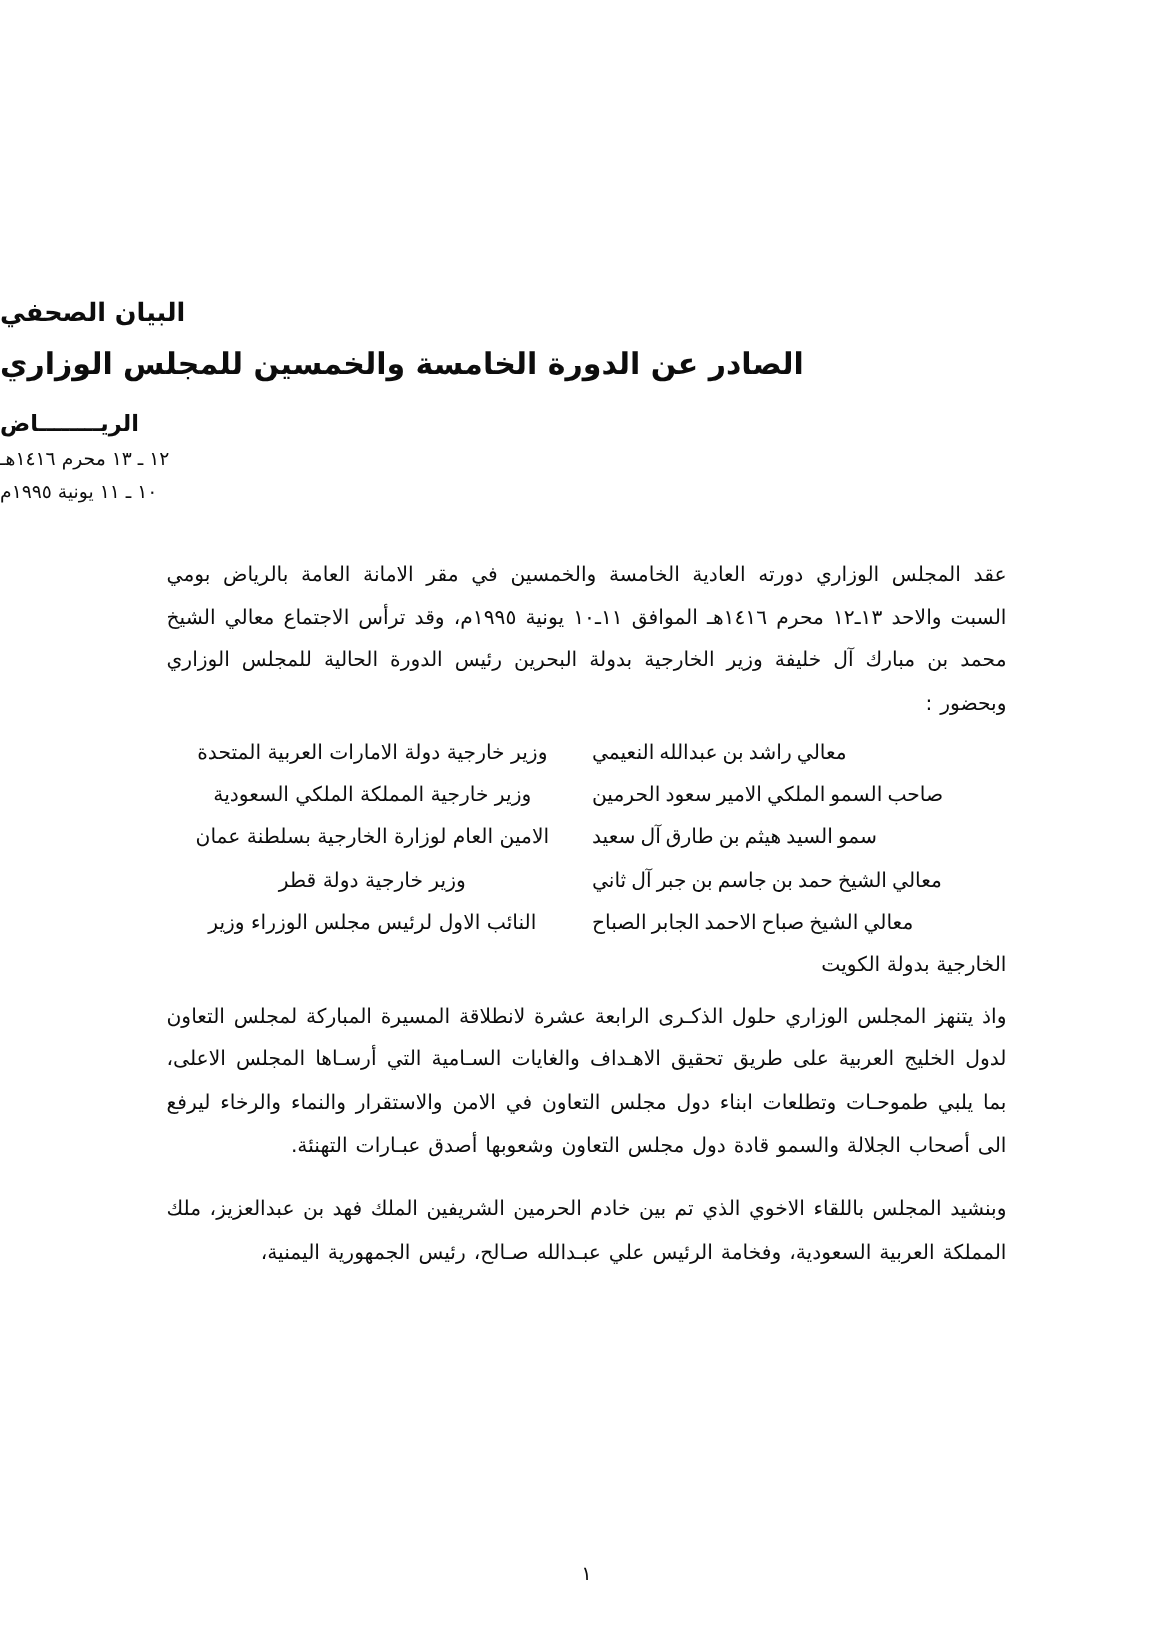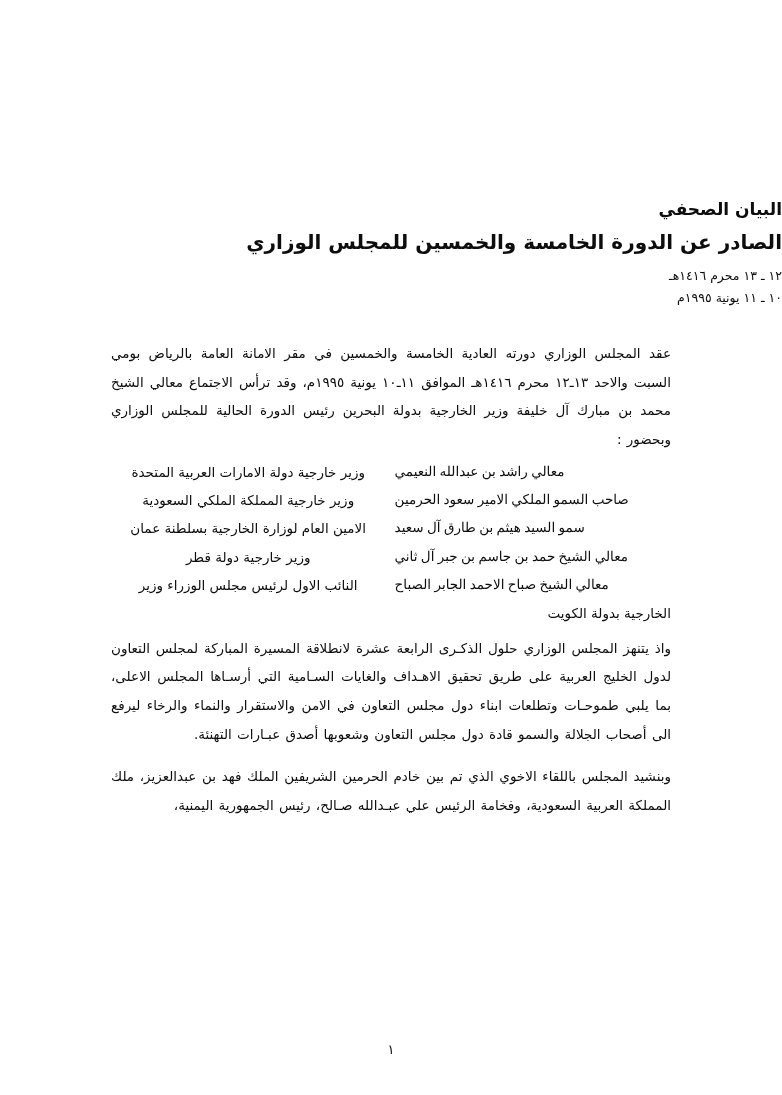--- a/index.html
+++ b/index.html
@@ -15,21 +15,21 @@
     position: relative;
     overflow: hidden;
   }
   .page {
     position: absolute;
     inset: 0;
     padding: 0;
   }
   .title-block {
     margin-top: 196px;
-    text-align: right;
+    text-align: left;
   }
   .title-line-1 {
     font-size: 17px;
     font-weight: bold;
     letter-spacing: 0.5px;
     line-height: 1.6;
   }
   .title-line-2 {
     font-size: 20px;
     font-weight: bold;
@@ -100,20 +100,21 @@
   }
 </style>
 </head>
 <body>
 
 <div class="page">
 
   <div class="title-block">
     <div class="title-line-1">البيان الصحفي</div>
     <div class="title-line-2">الصادر عن الدورة  الخامسة والخمسين للمجلس الوزاري</div>
+    <div class="place">الريــــــــاض</div>
     <div class="date-hijri">١٢ ـ ١٣ محرم ١٤١٦هـ</div>
     <div class="date-greg">١٠ ـ ١١ يونية ١٩٩٥م</div>
   </div>
 
   <div class="body-wrap">
 
     <p class="para lead">عقد المجلس الوزاري دورته العادية الخامسة والخمسين في مقر الامانة العامة بالرياض بومي السبت والاحد ١٣ـ١٢ محرم ١٤١٦هـ الموافق ١١ـ١٠  يونية ١٩٩٥م، وقد ترأس الاجتماع معالي الشيخ محمد بن مبارك آل خليفة وزير الخارجية بدولة البحرين رئيس الدورة الحالية للمجلس الوزاري وبحضور :</p>
 
     <div class="attendees">
       <div class="att-row">

